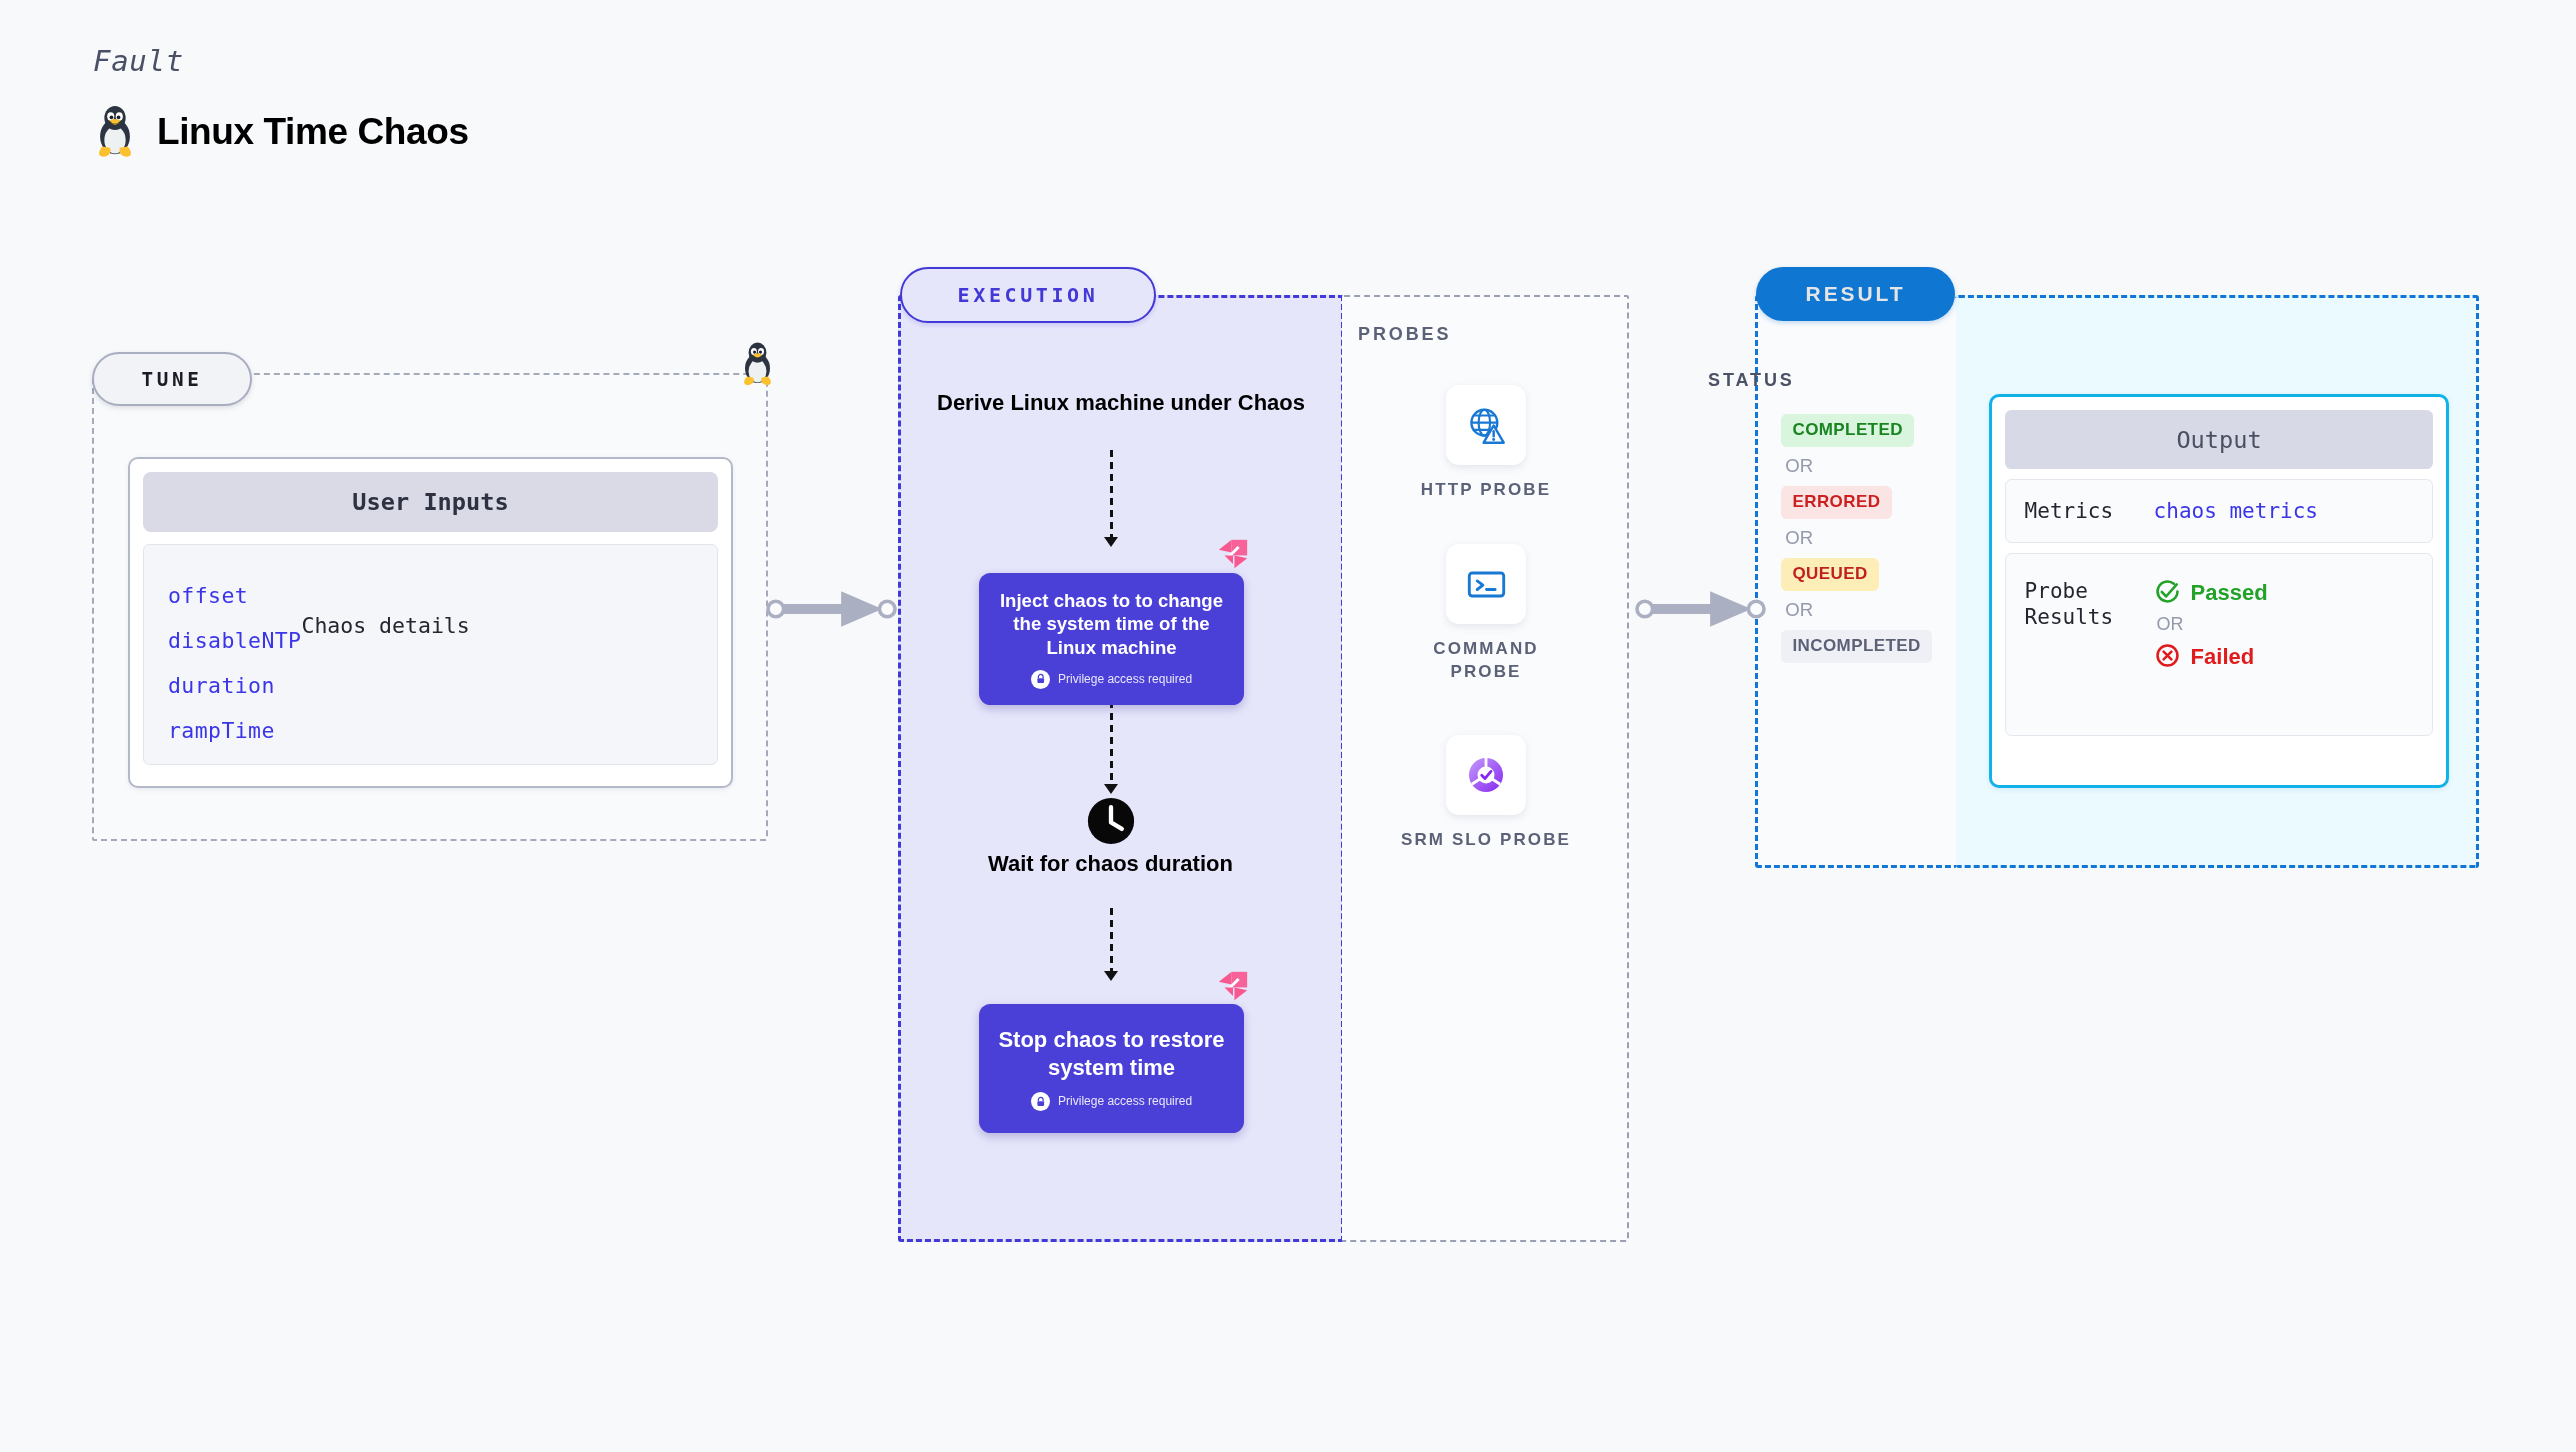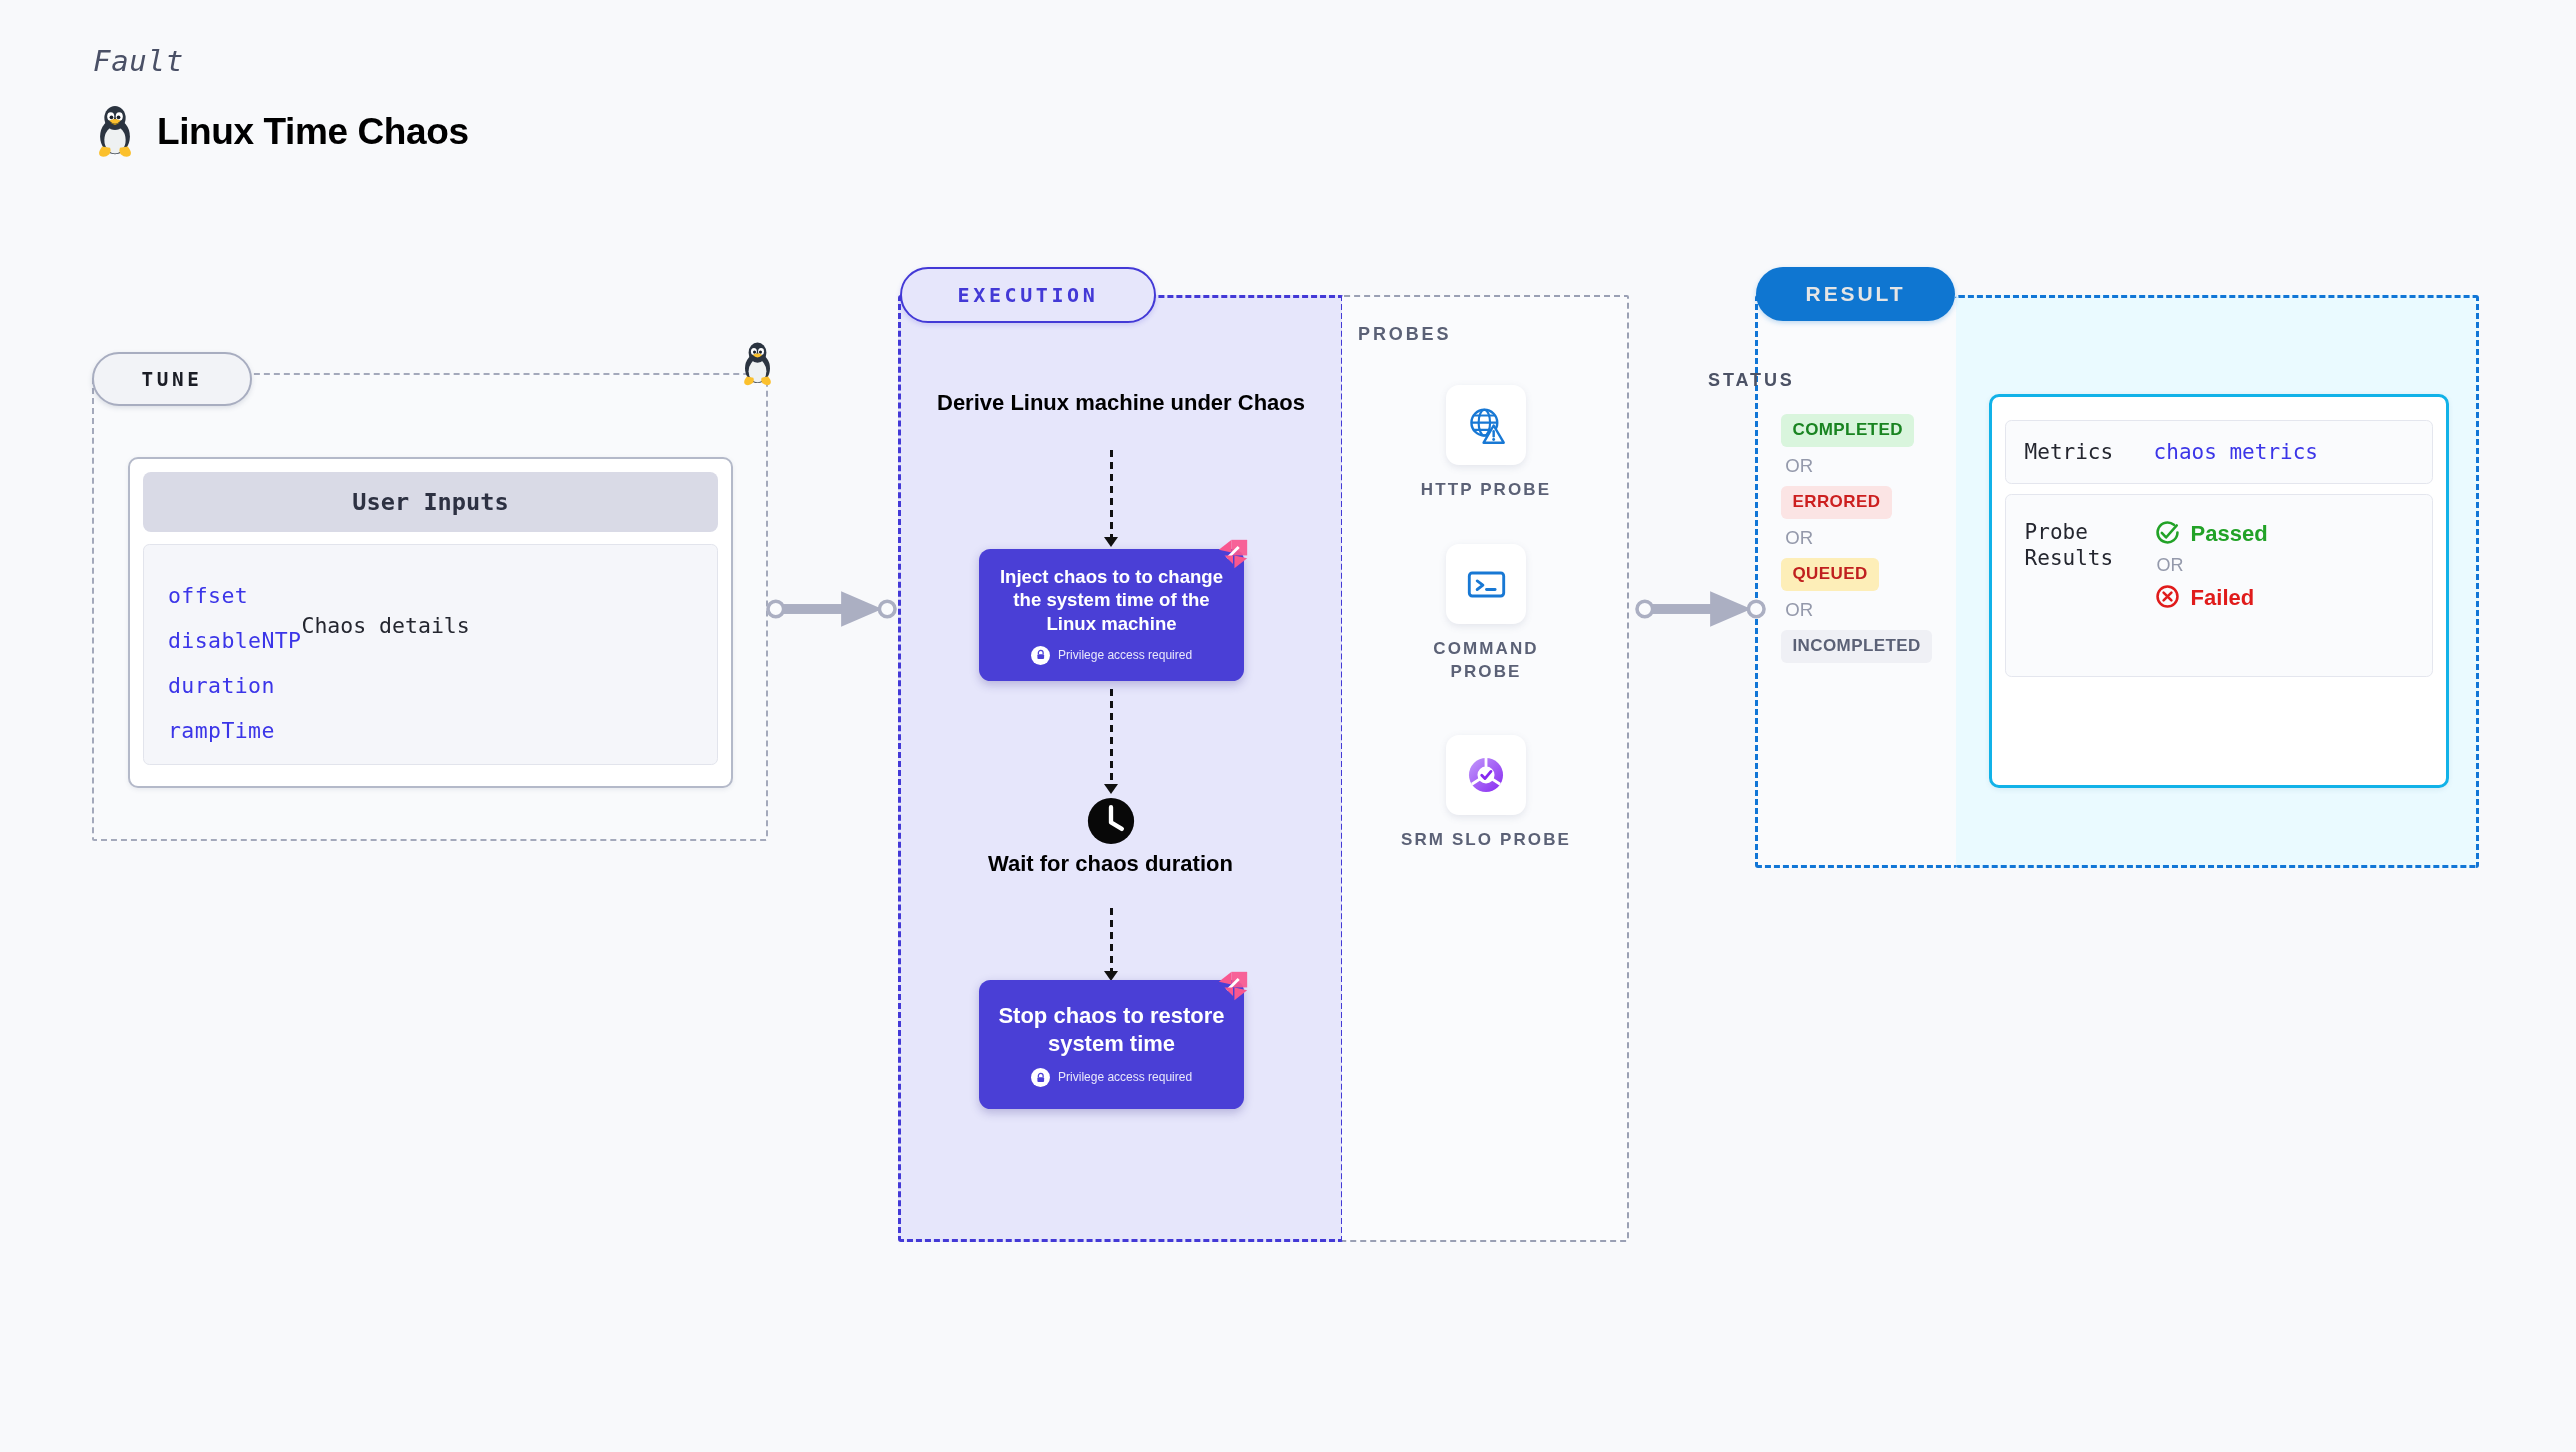--- a/index.html
+++ b/index.html
@@ -103,21 +103,21 @@
   
   #exec-step-title {
     position: absolute; left: 924px; top: 390px; width: 394px;
     text-align: center; font-size: 22px; font-weight: 700; color: #000;
     line-height: 1.22; z-index: 4;
   }
   .exec-card {
     position: absolute; background: #4a3fd6; border-radius: 11.5px;
     box-shadow: 0 3.6px 10px rgba(50,40,140,.26);
     display: flex; flex-direction: column; align-items: center;
-    justify-content: center; z-index: 4; padding: 0 14.3px;
+    justify-content: center; z-index: 4; padding: 0 14.3px; margin-top: 24px;
   }
   #exec-card-1 { left: 979px; top: 549px; width: 265px; height: 132px; }
   #exec-card-2 { left: 979px; top: 980px; width: 265px; height: 129px; }
   .exec-card-text {
     color: #fff; font-size: 18.6px; font-weight: 700; text-align: center;
     line-height: 1.25;
   }
   #exec-card-2 .exec-card-text { font-size: 22px; }
   .priv-row { display: flex; align-items: center; gap: 7.9px; margin-top: 10.7px; }
   .priv-text { color: #e9e8fb; font-size: 12px; }
@@ -426,20 +426,21 @@
   <span class="status-badge" style="background:#d9f5dd;color:#198421;">COMPLETED</span>
   <span class="or-text">OR</span>
   <span class="status-badge" style="background:#fbe4e4;color:#cc1f1f;">ERRORED</span>
   <span class="or-text">OR</span>
   <span class="status-badge" style="background:#fdeeb8;color:#c0201f;">QUEUED</span>
   <span class="or-text">OR</span>
   <span class="status-badge" style="background:#eff0f5;color:#5b6176;">INCOMPLETED</span>
 </div>
 
 <div id="output-card">
+  <div id="output-header">Output</div>
 
   <div class="output-row" id="metrics-row">
     <span class="out-key">Metrics</span>
     <span class="out-val">chaos metrics</span>
   </div>
 
   <div class="output-row" id="probe-results-row">
     <span class="out-key">Probe Results</span>
     <div id="probe-results-values">
       <div class="verdict">

